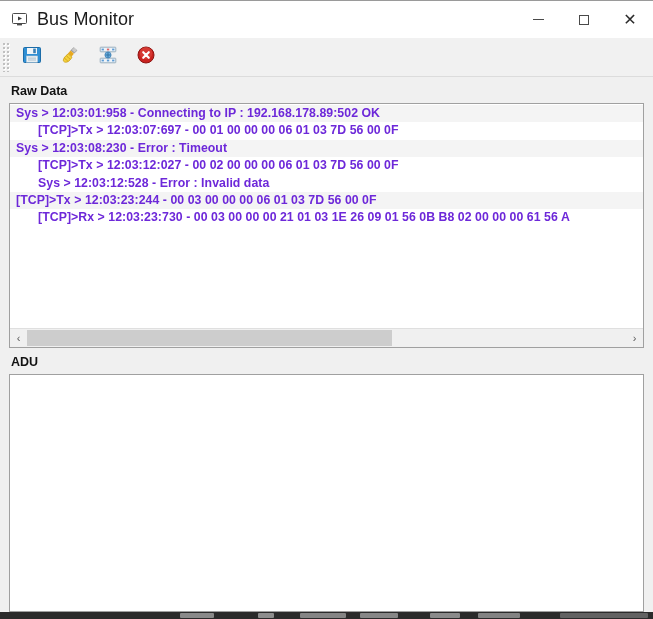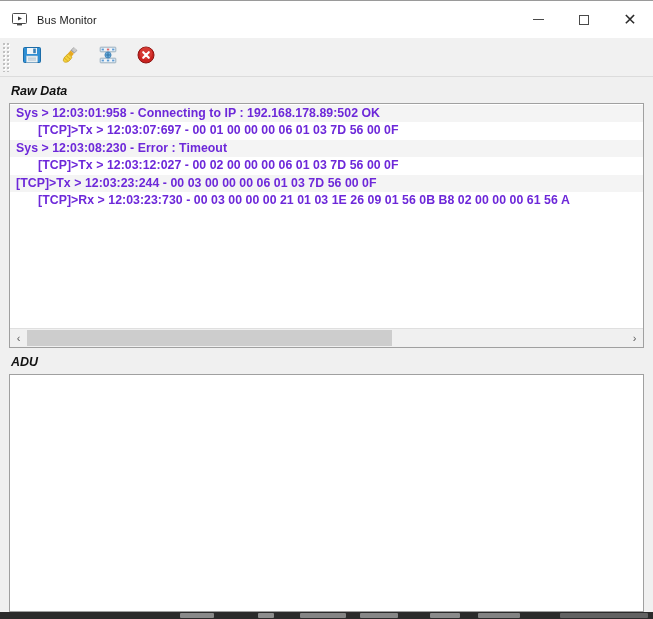--- a/index.html
+++ b/index.html
@@ -41,21 +41,21 @@
     align-items: center;
     padding-left: 11px;
     gap: 9px;
   }
   .app-icon {
     width: 17px; height: 17px;
     position: relative;
     flex: 0 0 auto;
   }
   .title-text {
-    font-size: 11px;
+    font-size: 18px;
     color: #1b1b1b;
     letter-spacing: .1px;
     white-space: nowrap;
   }
   .winbtns {
     position: absolute;
     right: 0; top: 0;
     height: 37px;
     display: flex;
   }
@@ -115,21 +115,20 @@
     flex-direction: column;
     padding: 0 9px;
     overflow: hidden;
   }
   .section-label {
     font-size: 12.5px;
     font-weight: bold;
     color: #121212;
     padding: 7px 2px 5px 2px;
     flex: 0 0 auto;
-    font-style: italic;
   }
 
   .listbox {
     background: #ffffff;
     border: 1px solid #a0a0a0;
     box-sizing: border-box;
     display: flex;
     flex-direction: column;
     overflow: hidden;
   }
@@ -292,20 +291,21 @@
   <div class="content">
 
     <div class="section-label">Raw Data</div>
 
     <div class="listbox rawbox">
       <div class="rows" id="raw-rows">
           <div class="row alt">Sys &gt; 12:03:01:958 - Connecting to IP : 192.168.178.89:502 OK</div>
           <div class="row plain">[TCP]&gt;Tx &gt; 12:03:07:697 - 00  01  00  00  00  06  01  03  7D  56  00  0F</div>
           <div class="row alt">Sys &gt; 12:03:08:230 - Error : Timeout</div>
           <div class="row plain">[TCP]&gt;Tx &gt; 12:03:12:027 - 00  02  00  00  00  06  01  03  7D  56  00  0F</div>
+          <div class="row plain">Sys &gt; 12:03:12:528 - Error : Invalid data</div>
           <div class="row alt">[TCP]&gt;Tx &gt; 12:03:23:244 - 00  03  00  00  00  06  01  03  7D  56  00  0F</div>
           <div class="row plain">[TCP]&gt;Rx &gt; 12:03:23:730 - 00  03  00  00  00  21  01  03  1E  26  09  01  56  0B  B8  02  00  00  00  61  56  A</div>
         </div>
       <div class="hscroll">
         <div class="sb-arrow">‹</div>
         <div class="sb-track">
           <div class="sb-thumb" id="sb-thumb" style="width: 61%;"></div>
         </div>
         <div class="sb-arrow">›</div>
       </div>

